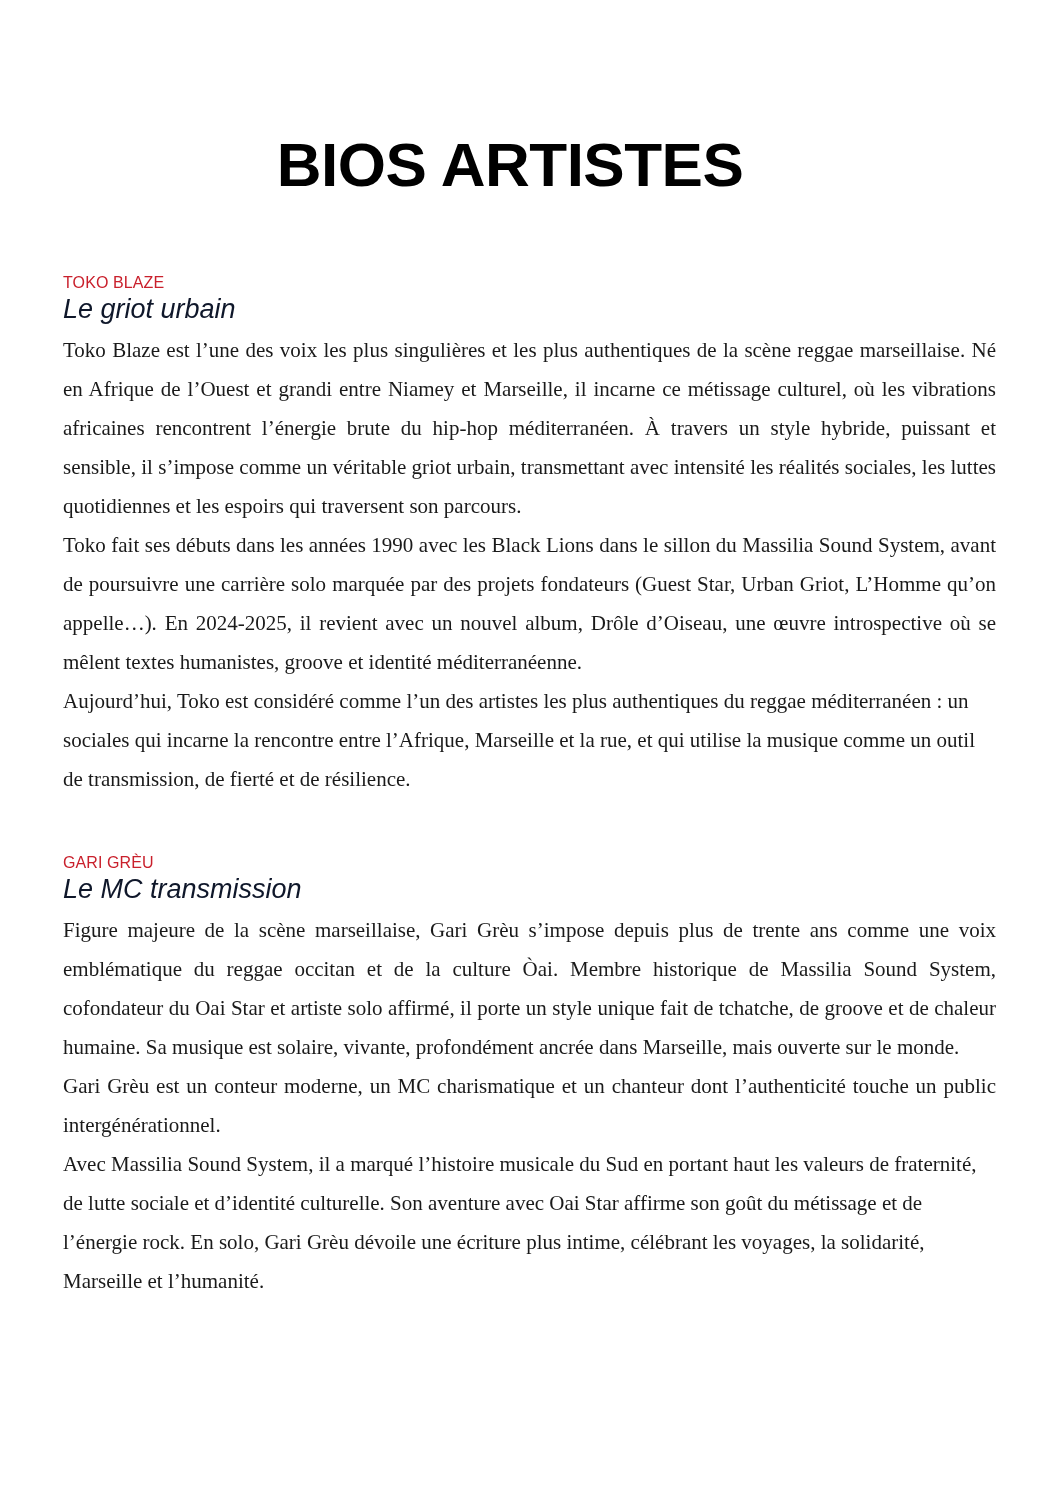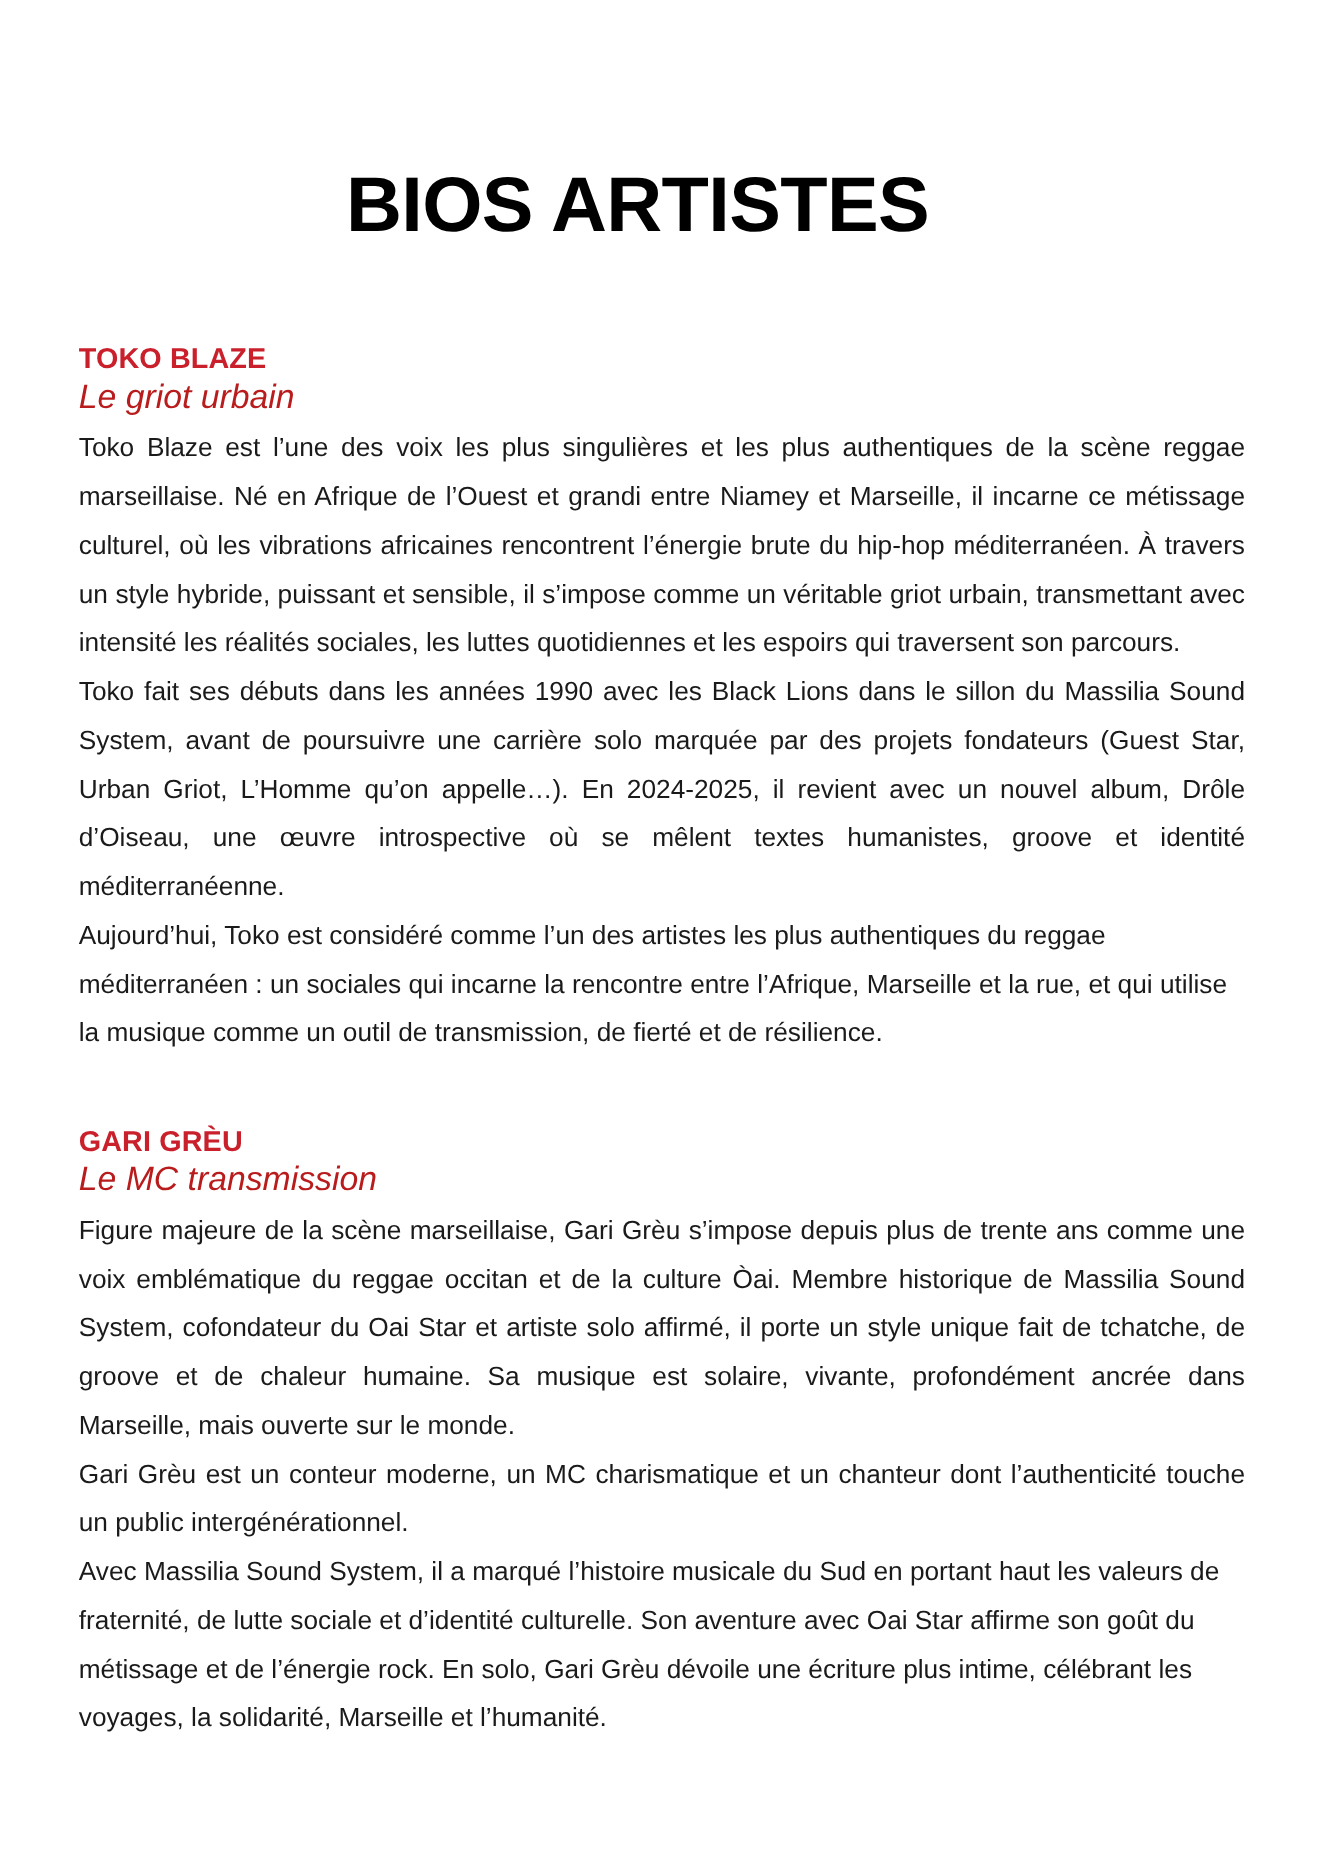--- a/index.html
+++ b/index.html
@@ -39,38 +39,38 @@
     width: 933px;
   }
   .bio-section {
     margin-bottom: 55px;
   }
   .bio-section:last-child {
     margin-bottom: 16px;
   }
   .artist-name {
     font-family: "Liberation Sans", sans-serif;
-    font-weight: bold;
-    font-size: 23px;
+    font-weight: normal;
+    font-size: 16px;
     line-height: 1.12;
     letter-spacing: 0.1px;
     color: #C9202C;
     margin: 0 0 2px 0;
   }
   .artist-tagline {
     font-family: "Liberation Sans", sans-serif;
     font-style: italic;
     font-weight: normal;
     font-size: 27px;
     line-height: 1.18;
-    color: #b91c1c;
+    color: #0f172a;
     margin: 0 0 5px 0;
   }
   .bio-para {
-    font-family: Liberation Sans, sans-serif;
+    font-family: Liberation Serif, serif;
     font-size: 21px;
     line-height: 39px;
     color: #1a1a1a;
     margin: 0;
     text-align: justify;
     text-justify: inter-word;
     hyphens: auto;
     -webkit-hyphens: auto;
   }
   .bio-para:last-child {

